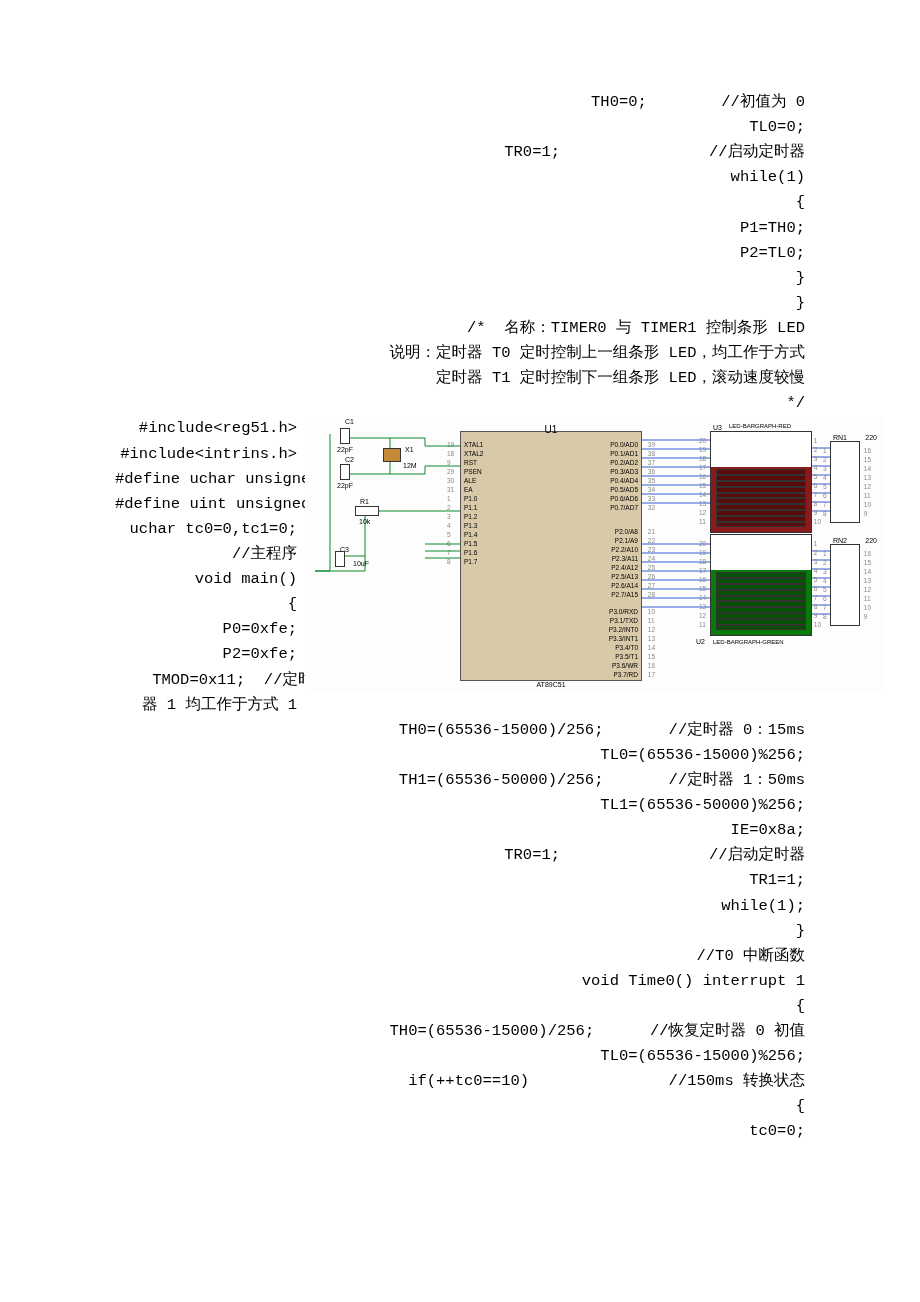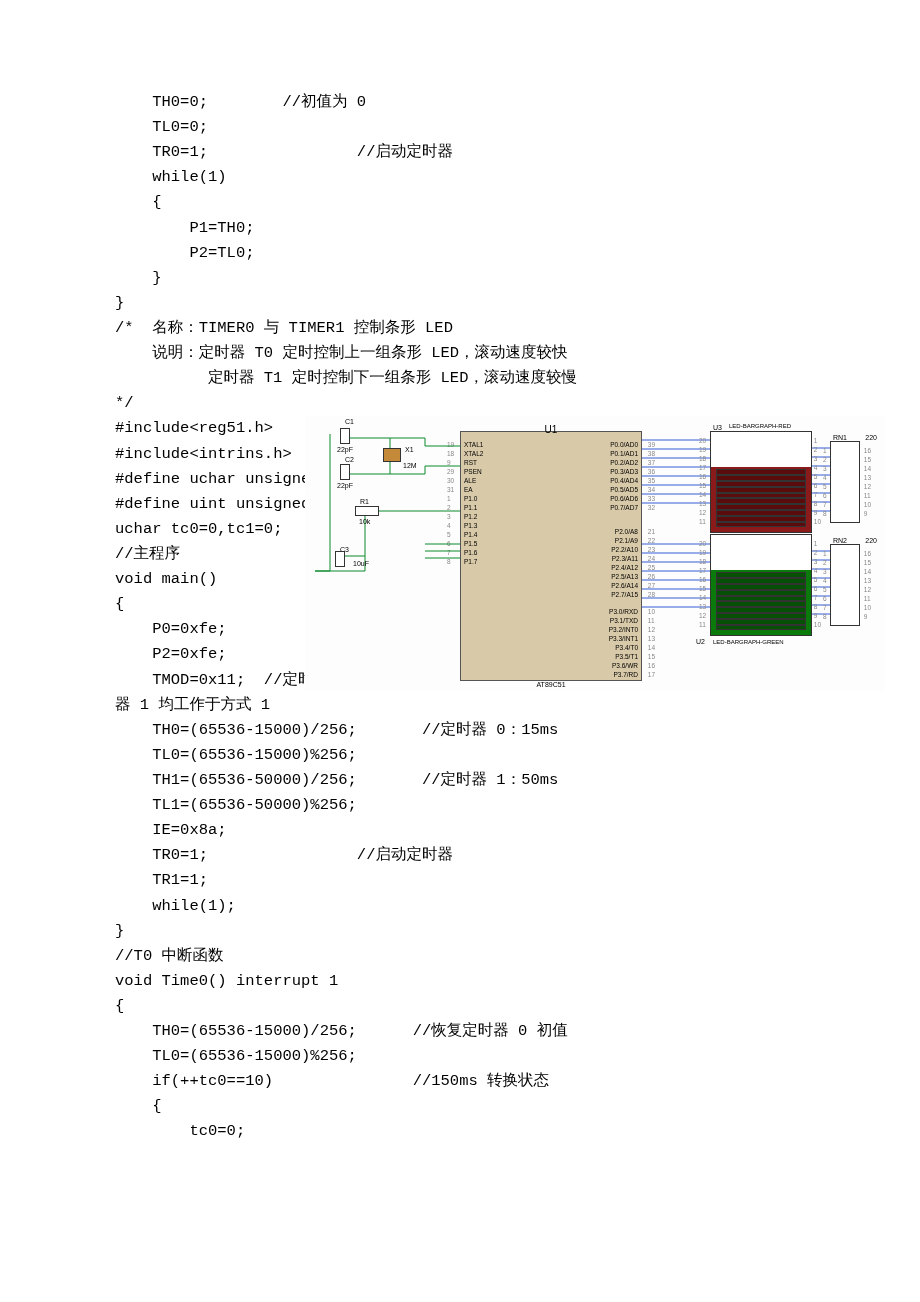--- a/index.html
+++ b/index.html
@@ -13,20 +13,21 @@
   width:920px;
 }
 .page{
   padding:90px 115px 60px 115px;
 }
 .code{
   font-family:"Courier New",monospace;
   white-space:pre;
   font-size:15.5px;
   line-height:1.62;
+  text-align:right;
 }
 h3{
   font-size:16px;
   font-weight:bold;
   margin:18px 0 18px 0;
 }
 .schematic{
   float:right;
   width:580px;
   height:275px;
@@ -116,21 +117,21 @@
     TR0=1;                //启动定时器
     while(1)
     {
         P1=TH0;
         P2=TL0;
     }
 }</div>
 
 
   <div class="code">/*  名称：TIMER0 与 TIMER1 控制条形 LED
-    说明：定时器 T0 定时控制上一组条形 LED，滚动速度较快
+    说明：定时器 T0 定时控制上一组条形 LED，均工作于方式
           定时器 T1 定时控制下一组条形 LED，滚动速度较慢
 */</div>
 
   <div class="clearfix">
 
     <div class="schematic">
 
       <div class="mcu">
         <div class="mcu-label">U1</div>
         <div class="mcu-name">AT89C51</div>

